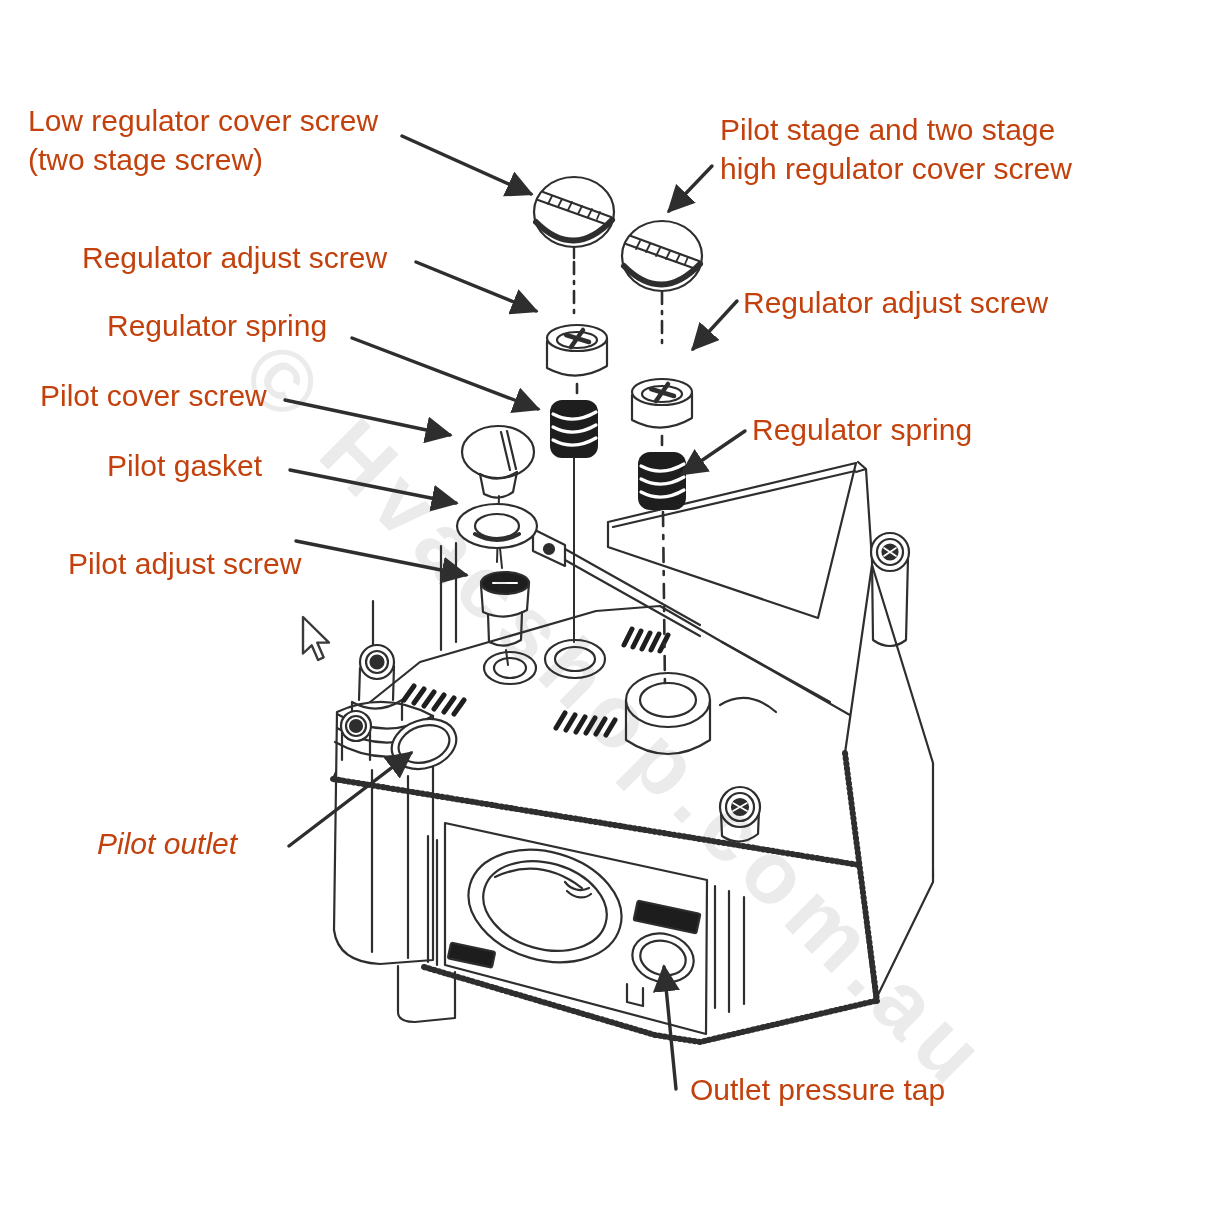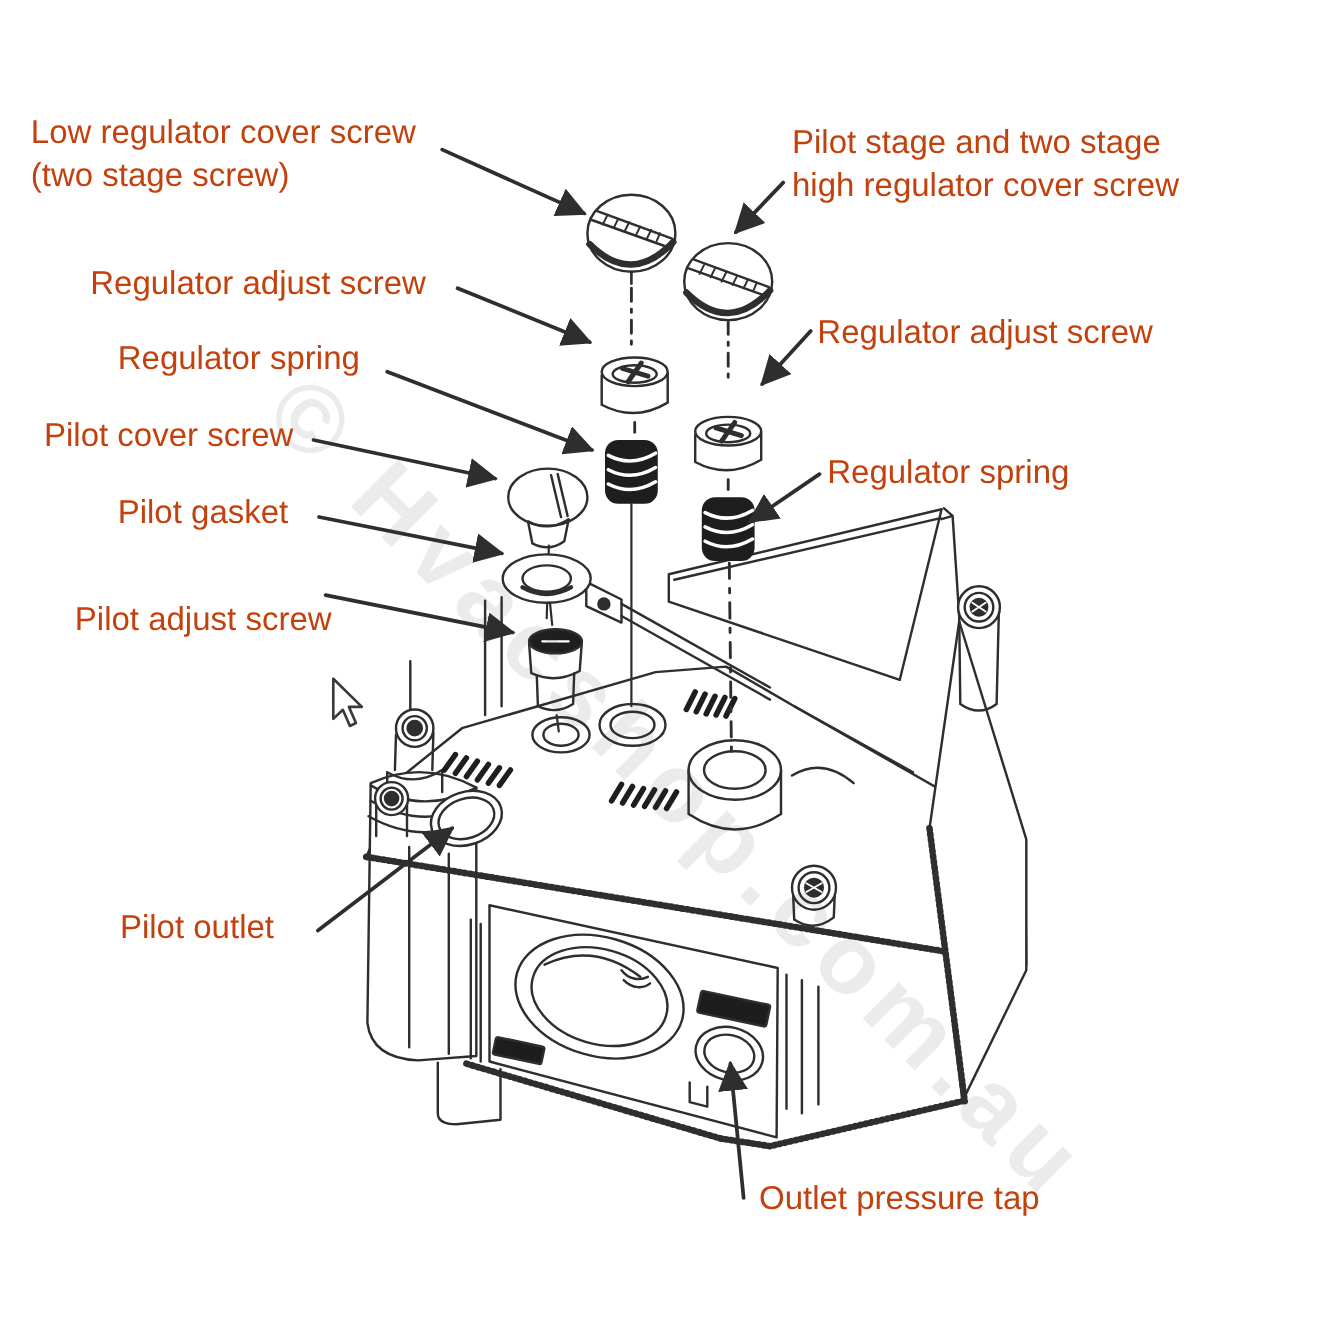--- a/index.html
+++ b/index.html
@@ -229,21 +229,21 @@
 <div class="lbl" style="left:107px;top:306px;">Regulator spring</div>
 
 <div class="lbl" style="left:752px;top:410px;">Regulator spring</div>
 
 <div class="lbl" style="left:28px;top:376px;margin-left:12px;">Pilot cover screw</div>
 
 <div class="lbl" style="left:107px;top:446px;">Pilot gasket</div>
 
 <div class="lbl" style="left:28px;top:544px;margin-left:40px;">Pilot adjust screw</div>
 
-<div class="lbl" style="left:109px;top:824px;">Pilot outlet</div>
+<div class="lbl" style="left:97px;top:824px;font-style:italic;">Pilot outlet</div>
 
 <div class="lbl" style="left:690px;top:1070px;">Outlet pressure tap</div>
 
 <svg width="1214" height="1214" viewBox="0 0 1214 1214" style="pointer-events:none;">
   <path d="M303,617 L303,653.5 L311.7,645.3 L318.1,660 L323.6,657.3 L317.2,642.6 L329,642.6 Z" fill="#ffffff" stroke="#3a3a3a" stroke-width="2.4" stroke-linejoin="round"></path>
 </svg>
 
 </div>
 
 </body></html>

